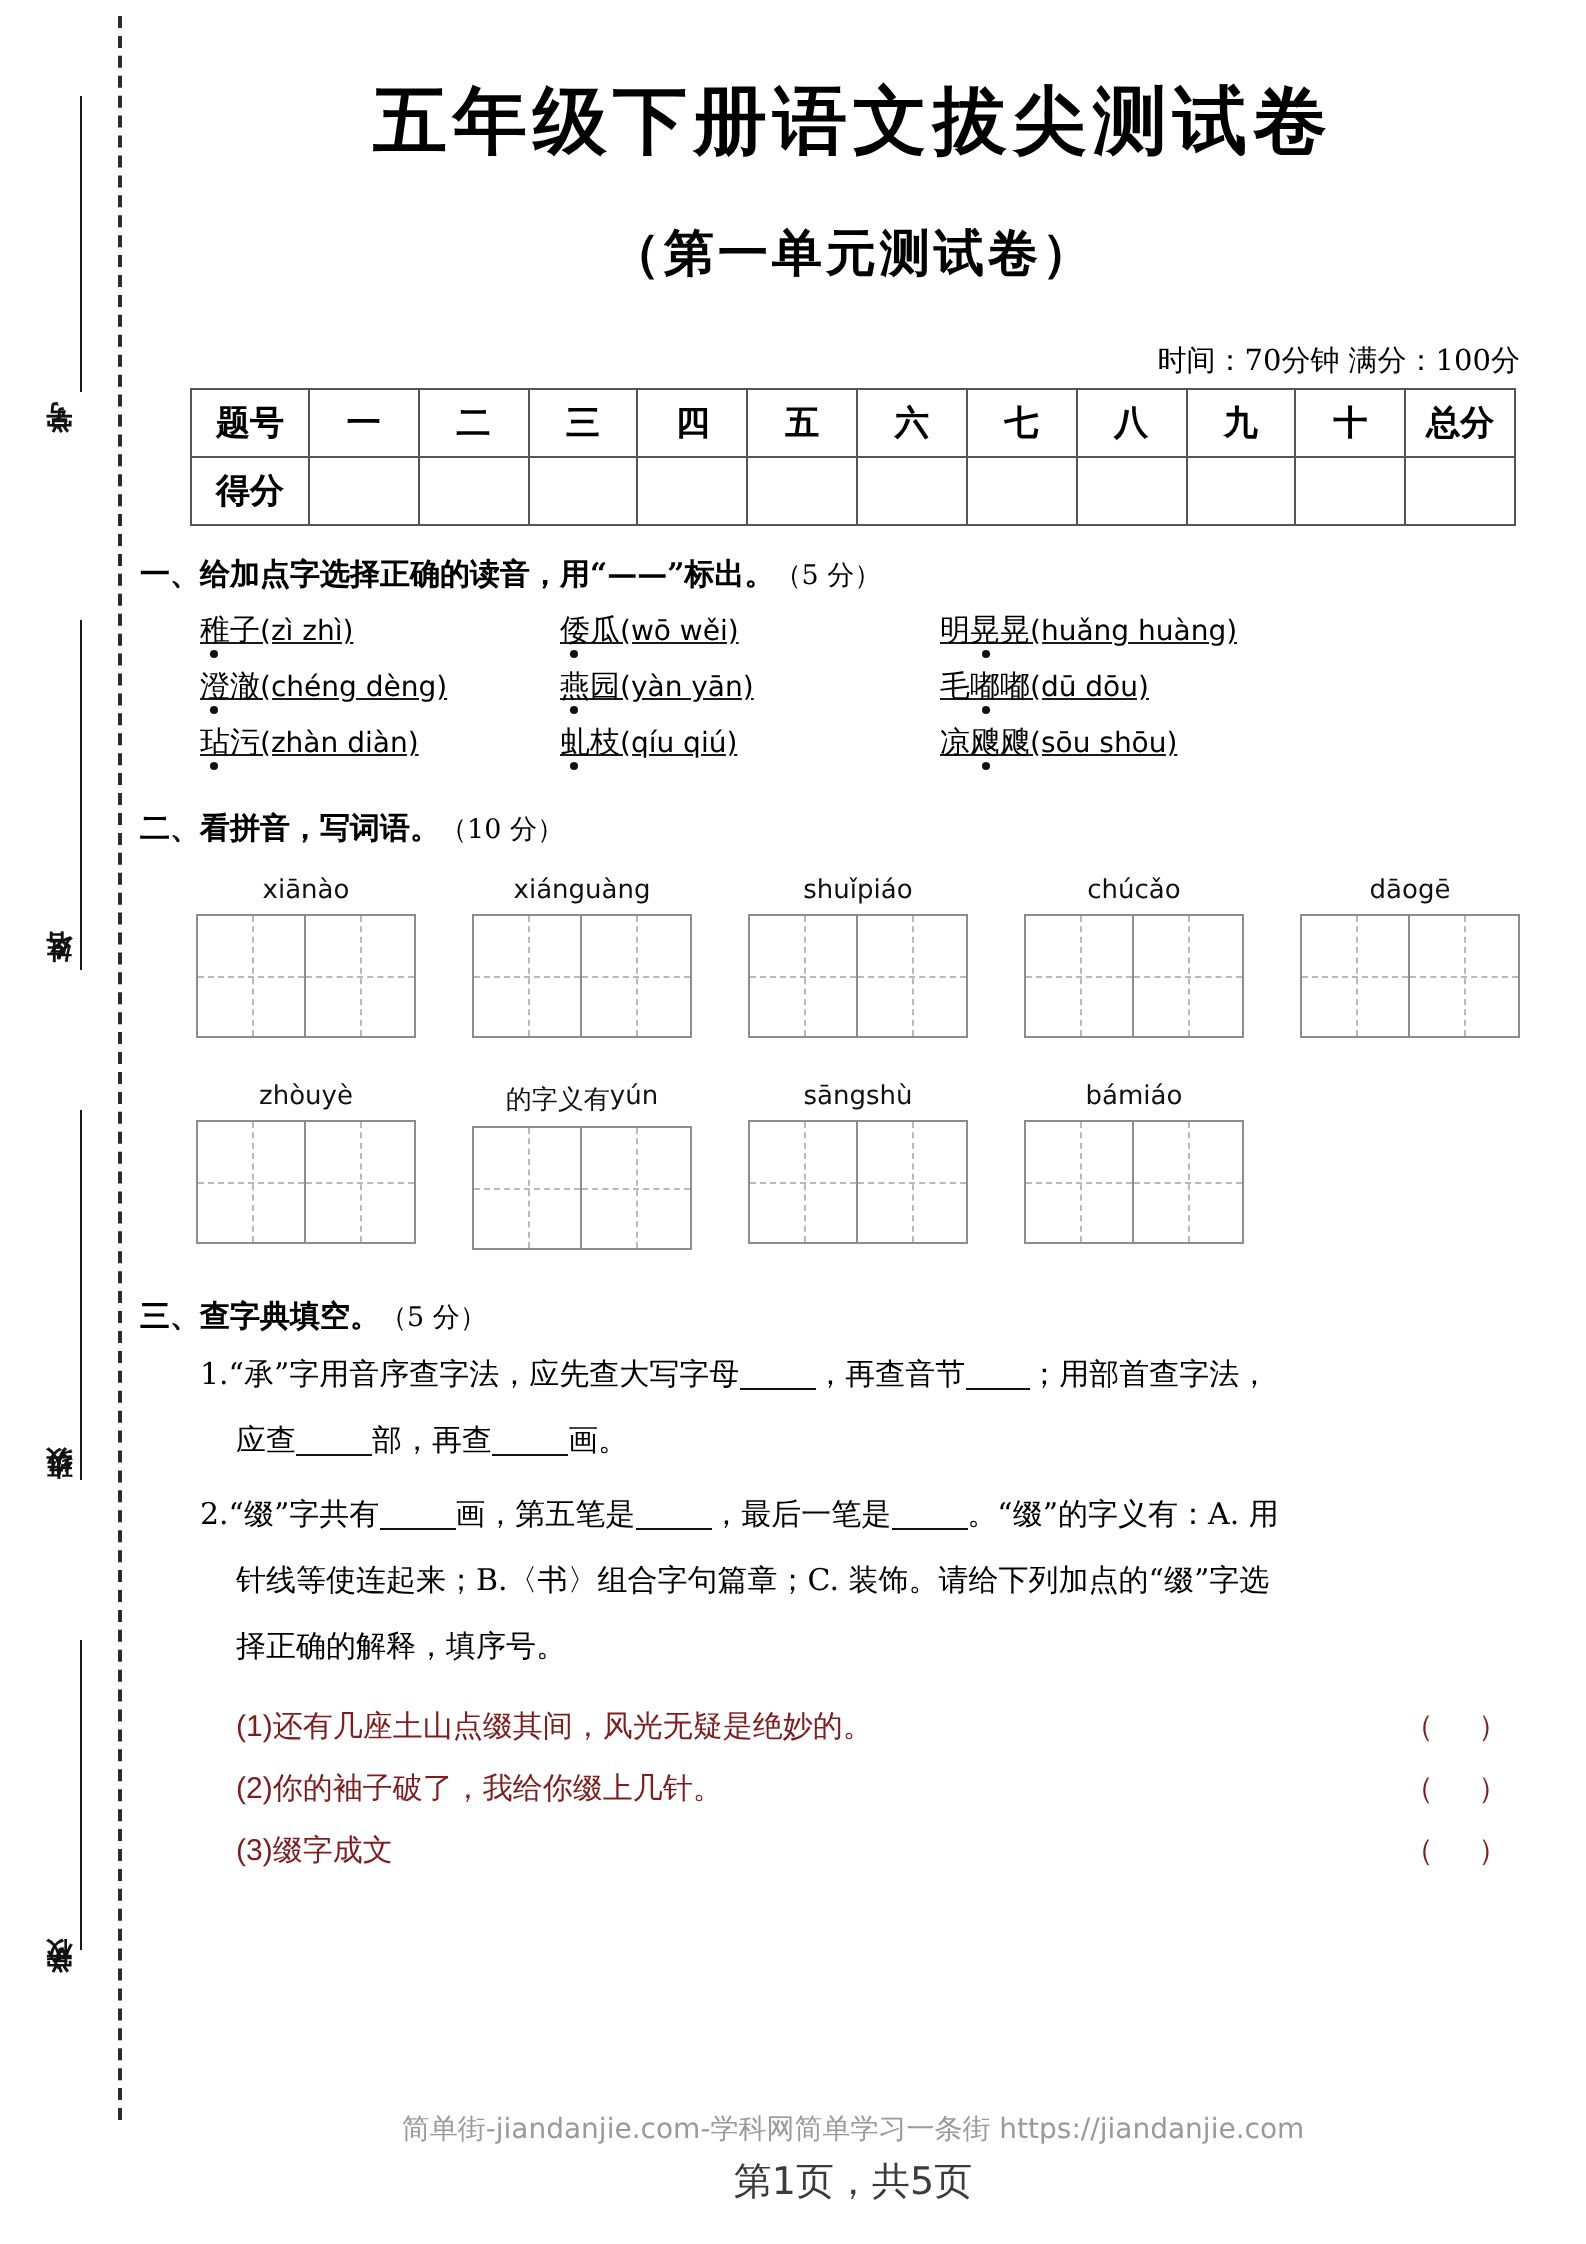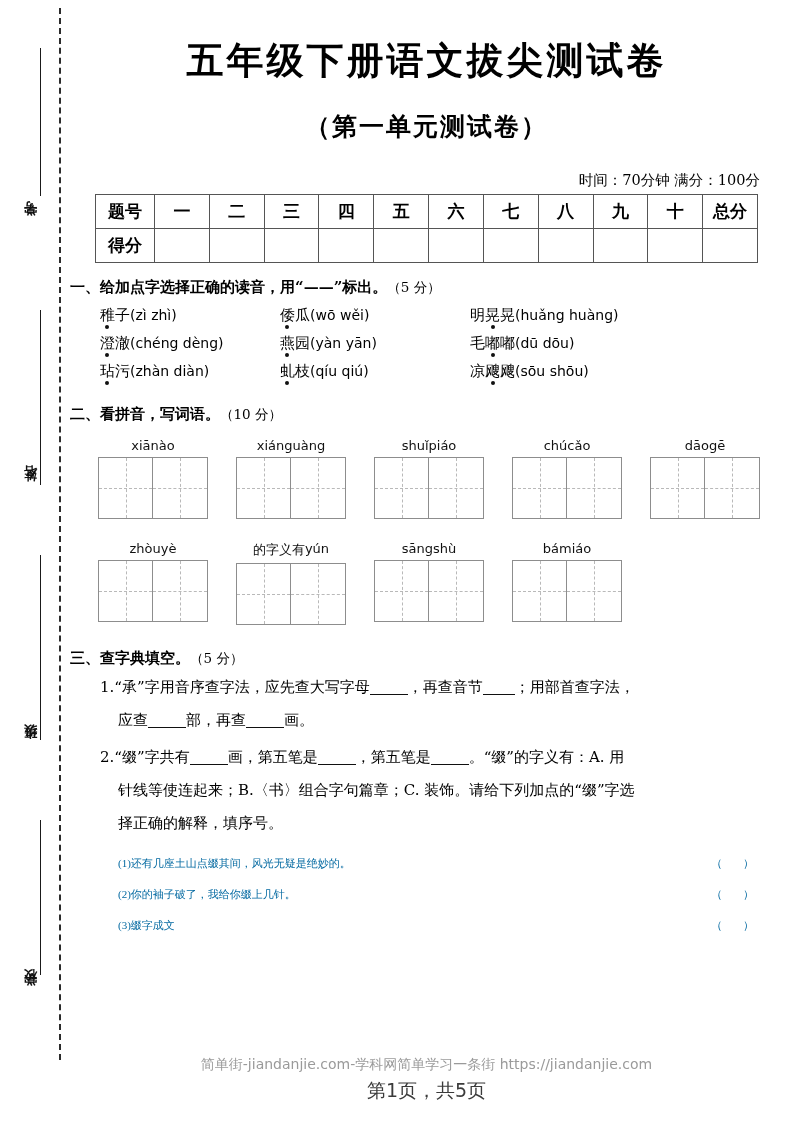--- a/index.html
+++ b/index.html
@@ -65,21 +65,21 @@
   
   .sec-h{
     font-family:"DejaVu Serif","Liberation Serif",serif;
     font-weight:bold;font-size:15px;color:#000;
     margin:0;padding:15px 0 0 10px;letter-spacing:0px;
   }
   .sec-h .pts{font-weight:normal;font-size:13.5px;}
 
   
   .p1rows{padding:9px 0 0 0;}
-  .p1row{display:flex;padding:0 15px 0 40px;margin-bottom:9px;}
+  .p1row{display:flex;padding:0 15px 0 40px;margin-bottom:9px;text-decoration:underline;}
   .p1cell{
     font-family:"DejaVu Serif","Liberation Serif",serif;
     font-size:15px;color:#000;position:relative;white-space:nowrap;
   }
   .p1cell.c1{width:180px;}
   .p1cell.c2{width:190px;}
   .p1cell.c3{width:260px;}
   .dotmark{
     position:absolute;top:19px;width:4px;height:4px;border-radius:50%;
     background:#111;
@@ -117,22 +117,22 @@
   }
   .q .blank{
     display:inline-block;width:38px;border-bottom:1.2px solid #111;
     vertical-align:-3px;
   }
   .q .blank-sm{
     display:inline-block;width:32px;border-bottom:1.2px solid #111;
     vertical-align:-3px;
   }
   .sub{
-    font-family:Liberation Serif, serif;
-    font-size:11px;color:#0369a1;line-height:31px;
+    font-family:Liberation Sans, sans-serif;
+    font-size:15px;color:#7f1d1d;line-height:31px;
     padding:0 0 0 58px;display:flex;
   }
   .sub .txt{position:relative;white-space:nowrap;}
   .sub .paren{margin-left:auto;padding-right:30px;letter-spacing:9px;}
 
   
   .footer{
     position:absolute;left:0;right:0;bottom:18px;text-align:center;
   }
   .fsrc{
@@ -361,21 +361,21 @@
   <p class="sec-h" style="padding-top:24px">
     <span>三、查字典填空。</span><span class="pts">（5 分）</span>
   </p>
 
   <div class="q">
     <span>1.“承”字用音序查字法，应先查大写字母</span><span class="blank"></span><span>，再查音节</span><span class="blank-sm"></span><span>；用部首查字法，</span><br>
     <span style="display:inline-block;width:18px"></span><span>应查</span><span class="blank"></span><span>部，再查</span><span class="blank"></span><span>画。</span>
   </div>
 
   <div class="q" style="padding-top:4px">
-    <span>2.“缀”字共有</span><span class="blank"></span><span>画，第五笔是</span><span class="blank"></span><span>，第五笔是</span><span class="blank"></span><span>。“缀”的字义有：A. 用</span><br>
+    <span>2.“缀”字共有</span><span class="blank"></span><span>画，第五笔是</span><span class="blank"></span><span>，最后一笔是</span><span class="blank"></span><span>。“缀”的字义有：A. 用</span><br>
     <span style="display:inline-block;width:18px"></span><span>针线等使连起来；B.〈书〉组合字句篇章；C. 装饰。请给下列加点的“缀”字选</span><br>
     <span style="display:inline-block;width:18px"></span><span>择正确的解释，填序号。</span>
   </div>
 
   <div class="sub" style="padding-top:8px">
     <span class="txt">(1)还有几座土山点缀其间，风光无疑是绝妙的。</span>
     <span class="paren">（    ）</span>
   </div>
   <div class="sub">
     <span class="txt">(2)你的袖子破了，我给你缀上几针。</span>

